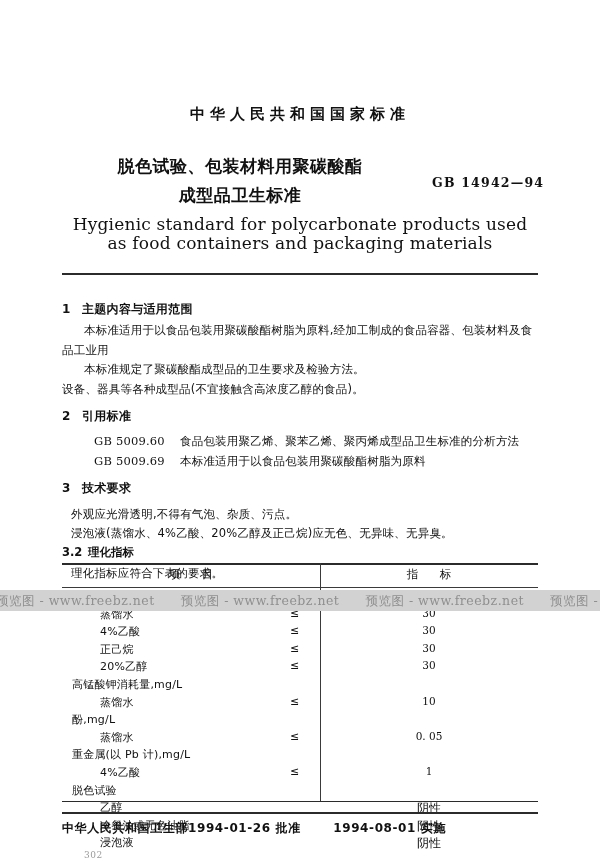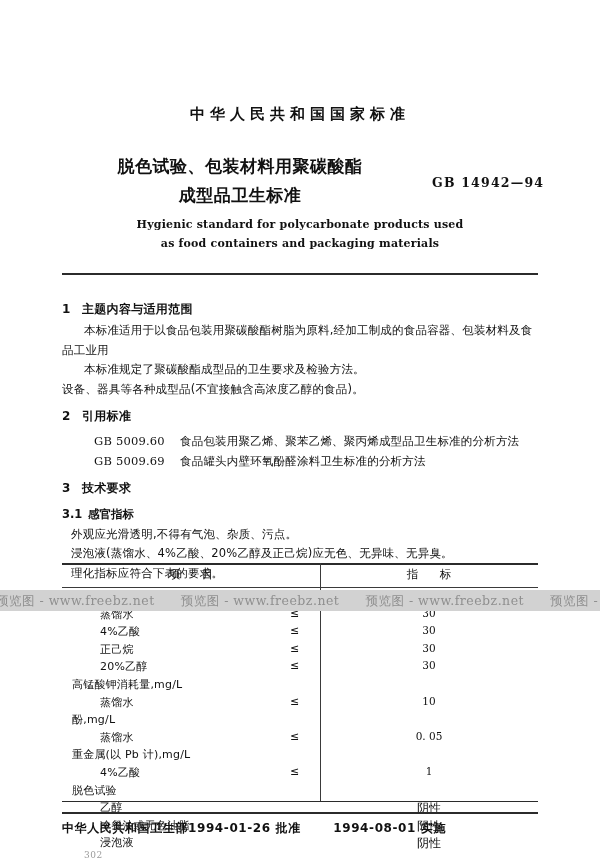--- a/index.html
+++ b/index.html
@@ -58,22 +58,22 @@
     font-family: "DejaVu Serif", "Liberation Serif", serif;
     white-space: nowrap;
   }
 
   .en-title {
     position: absolute;
     left: 60px; top: 203px;
     width: 480px;
     text-align: center;
     font-family: "DejaVu Serif", "Liberation Serif", serif;
-    font-weight: bold;
-    font-size: 11px;
+    font-weight: normal;
+    font-size: 17px;
     line-height: 19px;
     letter-spacing: 0.2px;
   }
 
   .rule-top {
     position: absolute;
     left: 62px; top: 261px;
     width: 476px;
     height: 2px;
     background: #2b2b2b;
@@ -287,36 +287,36 @@
     <div class="gap"></div>
 
     <div class="sec-head">
       <span class="num">2</span><span>引用标准</span>
     </div>
     <div class="gap-s"></div>
     <p class="ref-line">
       <span class="ref-code">GB 5009.60</span><span>食品包装用聚乙烯、聚苯乙烯、聚丙烯成型品卫生标准的分析方法</span>
     </p>
     <p class="ref-line">
-      <span class="ref-code">GB 5009.69</span><span>食品罐头内壁环氧酚醛涂料卫生标准的分析方法</span>
+      <span class="ref-code">GB 5009.69</span><span>本标准适用于以食品包装用聚碳酸酯树脂为原料</span>
     </p>
 
     <div class="gap"></div>
 
     <div class="sec-head">
       <span class="num">3</span><span>技术要求</span>
     </div>
     <div class="gap-s"></div>
 
-    <div class="sub-head">
-      <span class="num">3.1</span><span>感官指标</span>
-    </div>
     <p class="ind">外观应光滑透明,不得有气泡、杂质、污点。</p>
     <p class="ind">浸泡液(蒸馏水、4%乙酸、20%乙醇及正己烷)应无色、无异味、无异臭。</p>
 
+    <div class="sub-head">
+      <span class="num">3.2</span><span>理化指标</span>
+    </div>
     <p class="ind">理化指标应符合下表的要求。</p>
   </div>
 
   <div class="tbl">
     <div class="tbl-rule-top"></div>
     <div class="tbl-rule-head"></div>
     <div class="tbl-vline"></div>
     <div class="tbl-rule-bot"></div>
 
     <div class="th th-item">项 目</div>

